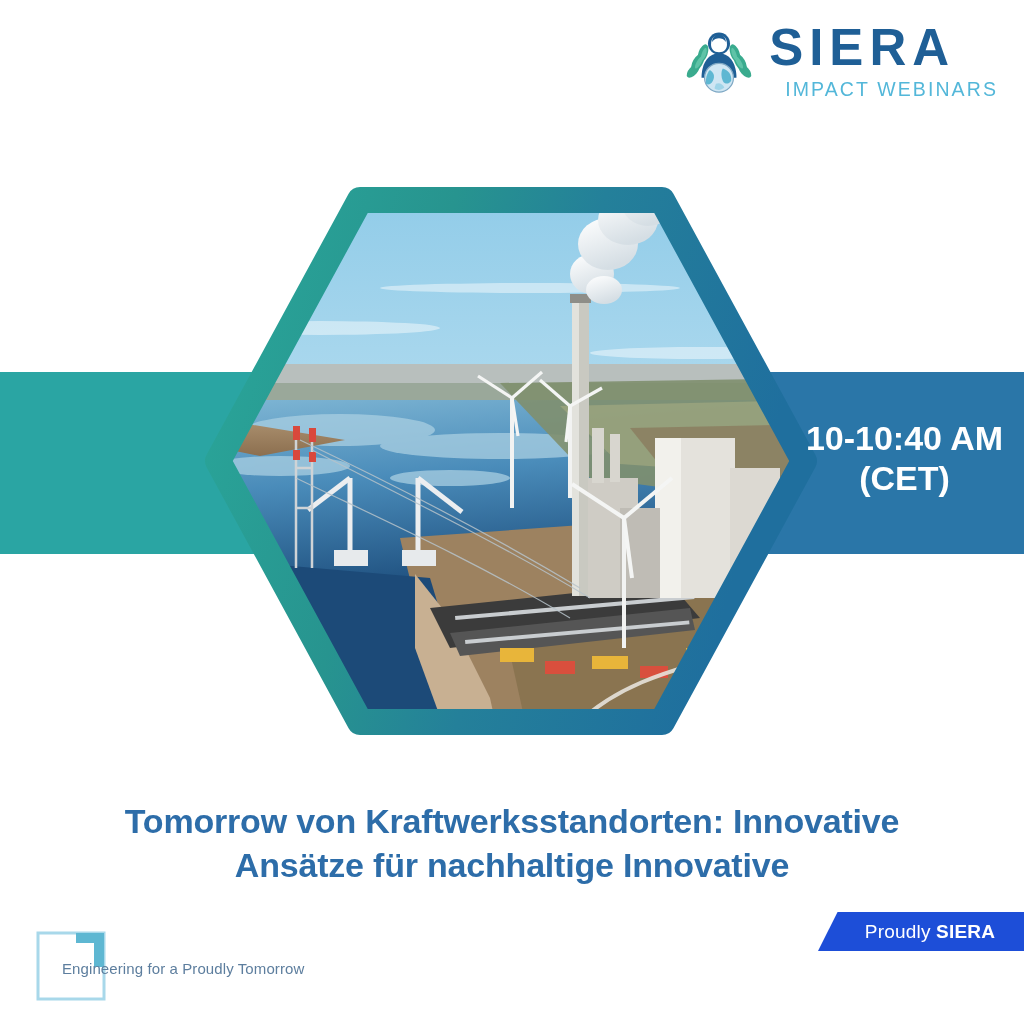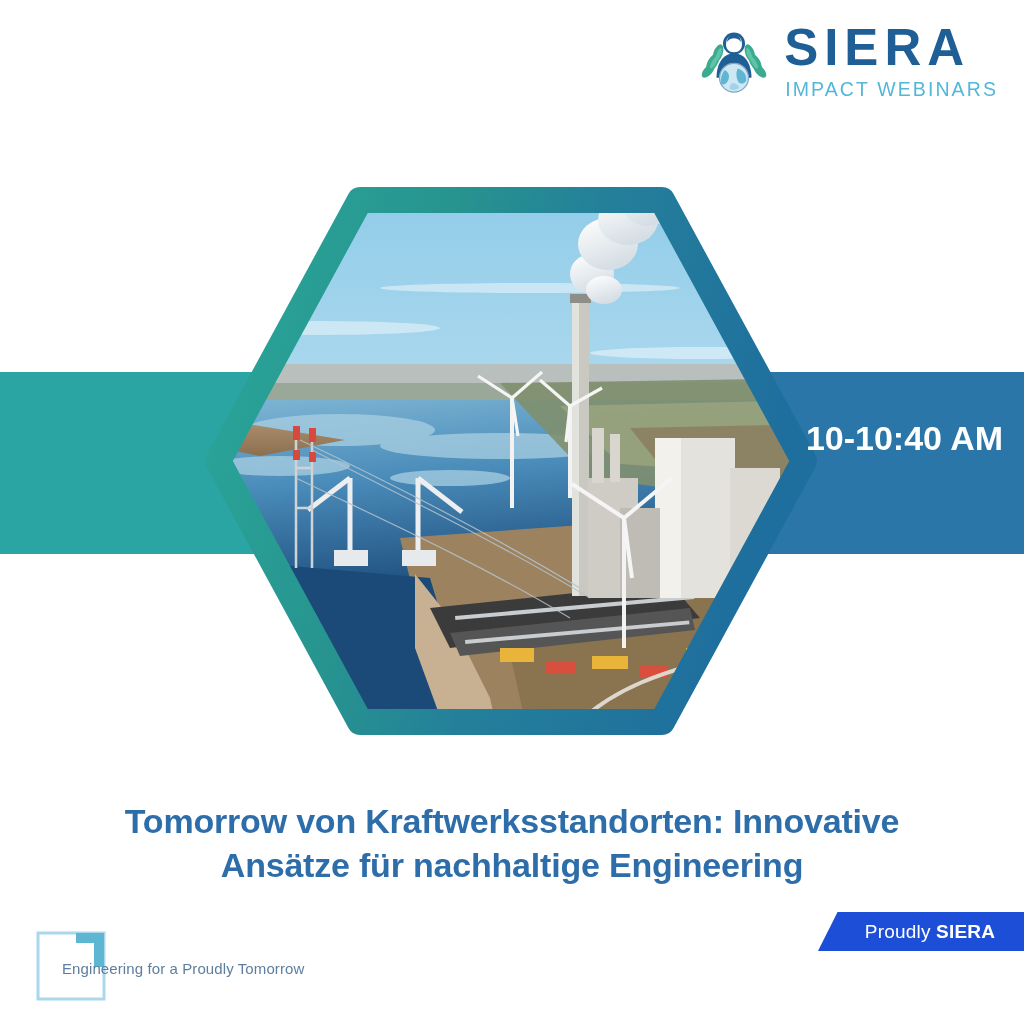--- a/index.html
+++ b/index.html
@@ -32,21 +32,21 @@
     font-weight: bold;
     letter-spacing: 6px;
     color: #1f5f96;
   }
   .brand-sub {
     font-size: 19.5px;
     font-weight: normal;
     letter-spacing: 2.1px;
     color: #53b7d9;
     margin-top: 7px;
-    margin-left: 1px;
+    margin-left: 16px;
   }
 
   
   .band {
     position: absolute;
     top: 372px;
     height: 182px;
   }
   .band-left {
     left: 0; width: 420px;
@@ -348,26 +348,27 @@
           <path d="M470 566 C500 520 560 500 622 496"></path>
         </g>
       </g>
 
       <path d="M160 22 L462 22 L604 283 L462 544 L160 544 L18 283 Z" fill="none" stroke="url(#hexBorder)" stroke-width="26" stroke-linejoin="round"></path>
     </svg>
   </div>
 
   <div class="band-text time-text">
     <span>10-10:40 AM</span>
+    <span class="time-line2">(CET)</span>
   </div>
 
   <div class="headline">
     <span>Tomorrow von Kraftwerksstandorten: Innovative</span>
     <br>
-    <span>Ansätze für nachhaltige Engineering</span>
+    <span>Ansätze für nachhaltige Innovative</span>
   </div>
 
   <span class="footer-logo">
     <svg viewBox="0 0 76 76" width="76" height="76" aria-hidden="true">
       <rect x="2" y="2" width="66" height="66" fill="none" stroke="#a8d8ea" stroke-width="3"></rect>
       <path d="M40 2 L68 2 L68 36 L58 36 L58 12 L40 12 Z" fill="#5eb7d2"></path>
     </svg>
   </span>
   <div class="footer-tagline">Engineering for a Proudly Tomorrow</div>
 

